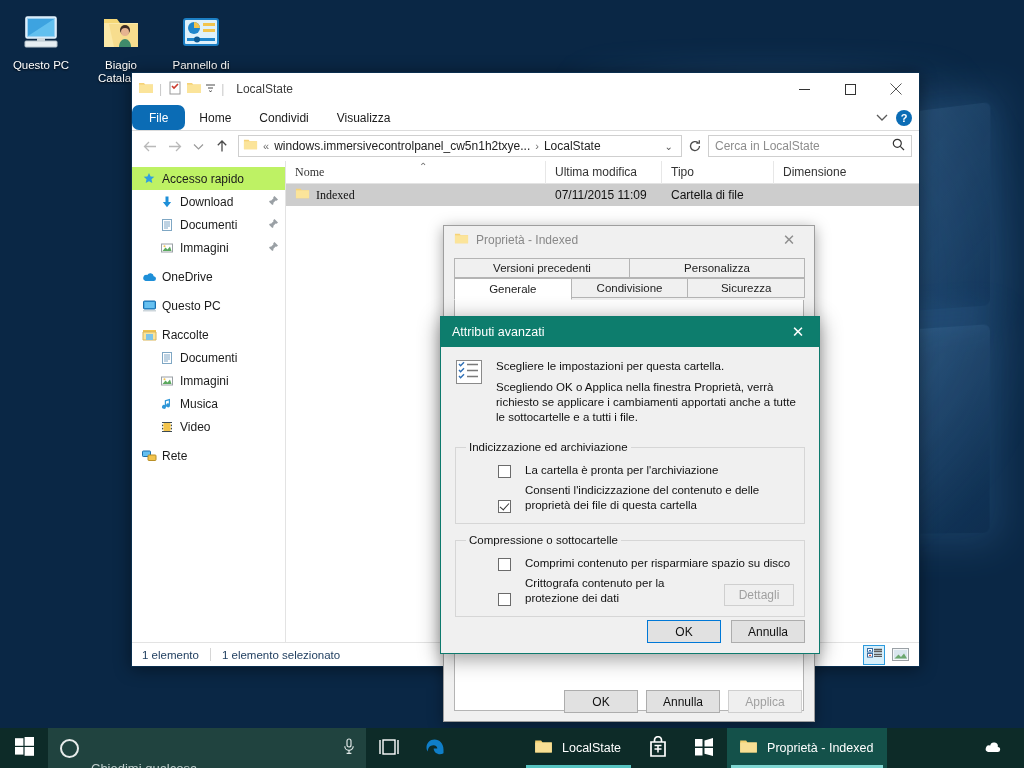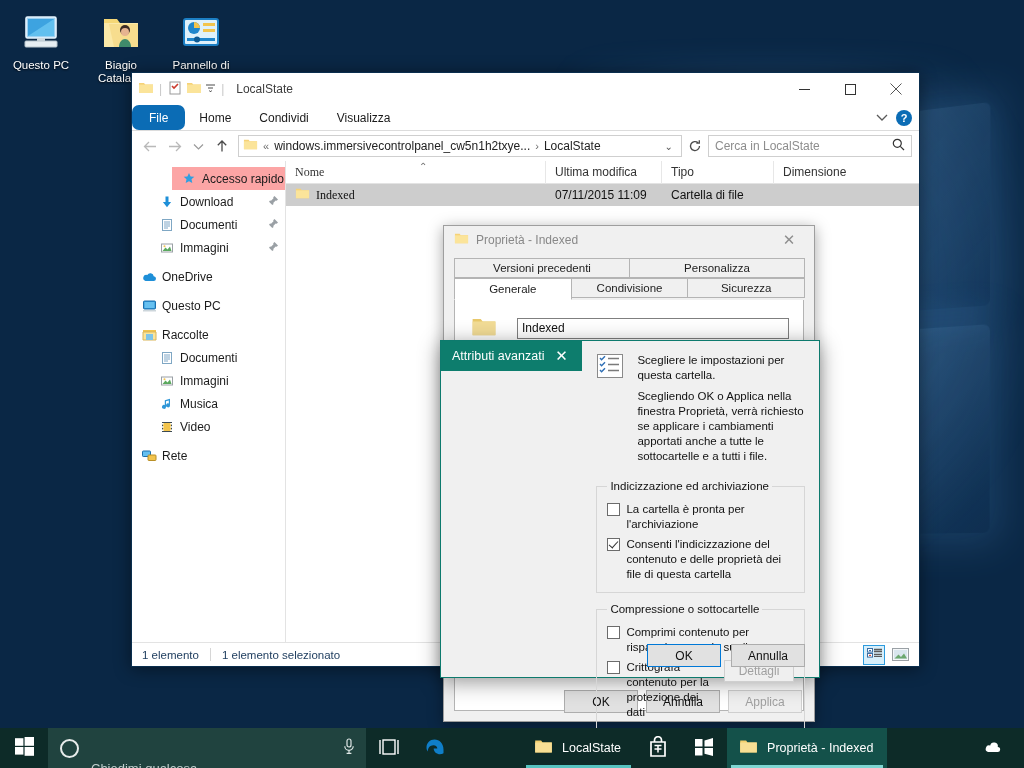--- a/index.html
+++ b/index.html
@@ -154,21 +154,21 @@
 
   .ex-body { flex: 1; display: flex; min-height: 0; }
   .nav-pane {
     width: 154px; background: #fff; border-right: 1px solid #e3e3e3;
     padding-top: 6px; overflow: hidden;
   }
   .nav-item {
     height: 23px; display: flex; align-items: center; font-size: 12px; color: #1b1b1b;
     padding-right: 6px; white-space: nowrap;
   }
-  .nav-item.sel { background: #fca5a5; margin-left: 40px; }
+  .nav-item.sel { background: #bef264; }
   .nav-item .nico { width: 18px; display: flex; justify-content: center; align-items: center; flex: 0 0 auto; }
   .nav-item .ntxt { margin-left: 4px; }
   .nav-item .pin { margin-left: auto; }
   .lvl0 { padding-left: 8px; }
   .lvl1 { padding-left: 26px; }
 
   .list-pane { flex: 1; display: flex; flex-direction: column; min-width: 0; background: #fff; }
   .col-head {
     height: 23px; display: flex; align-items: center;
     border-bottom: 1px solid #e3e3e3; font-size: 12px; color: #333;
@@ -236,44 +236,44 @@
   .winbtn {
     min-width: 74px; height: 23px; padding: 0 12px;
     border: 1px solid #adadad; background: #e1e1e1; font-size: 12px; color: #111;
     display: flex; align-items: center; justify-content: center;
   }
   .winbtn.disabled { color: #a0a0a0; background: #efefef; border-color: #cfcfcf; }
   .winbtn.default { border: 1px solid #0078d7; background: #e1e1e1; }
 
   
   #adv {
-    position: absolute; left: 440px; top: 340px; width: 380px; height: 338px;
+    position: absolute; left: 440px; top: 316px; width: 380px; height: 338px;
     background: #f0f0f0; border: 1px solid #0d7a6d;
     box-shadow: 0 4px 20px rgba(0,0,0,0.42);
-    display: flex; flex-direction: row;
+    display: flex; flex-direction: column;
   }
   #adv .a-title {
     height: 30px; background: #0d7d6d; display: flex; align-items: center;
     padding: 0 4px 0 11px;
   }
   #adv .a-title .atxt { color: #fff; font-size: 12.5px; }
   #adv .a-title .aclose {
     margin-left: auto; width: 34px; height: 29px;
     display: flex; align-items: center; justify-content: center;
     color: #fff; font-size: 15px;
   }
   #adv .a-body { flex: 1; padding: 12px 14px 0 14px; position: relative; }
   .intro { display: flex; gap: 13px; }
   .intro .itxt { font-size: 11.5px; color: #111; line-height: 15px; }
   .intro .itxt p { margin: 0 0 6px 0; }
   fieldset.grp {
     border: 1px solid #d6d6d6; margin: 10px 0 0 0; padding: 8px 10px 10px 10px;
   }
   fieldset.grp legend { font-size: 11.5px; color: #111; padding: 0 3px; }
-  .cbrow { display: flex; align-items: flex-start; gap: 6px; margin-top: 5px; }
+  .cbrow { display: flex; align-items: flex-end; gap: 14px; margin-top: 5px; margin-left: 32px; }
   .cbrow:first-of-type { margin-top: 2px; }
   .cb {
     width: 13px; height: 13px; border: 1px solid #6b6b6b; background: #fff;
     flex: 0 0 auto; margin-top: 1px; position: relative;
   }
   .cb.checked::after {
     content: ""; position: absolute; left: 3px; top: 0px;
     width: 4px; height: 8px; border: solid #333; border-width: 0 1.6px 1.6px 0;
     transform: rotate(42deg);
   }

